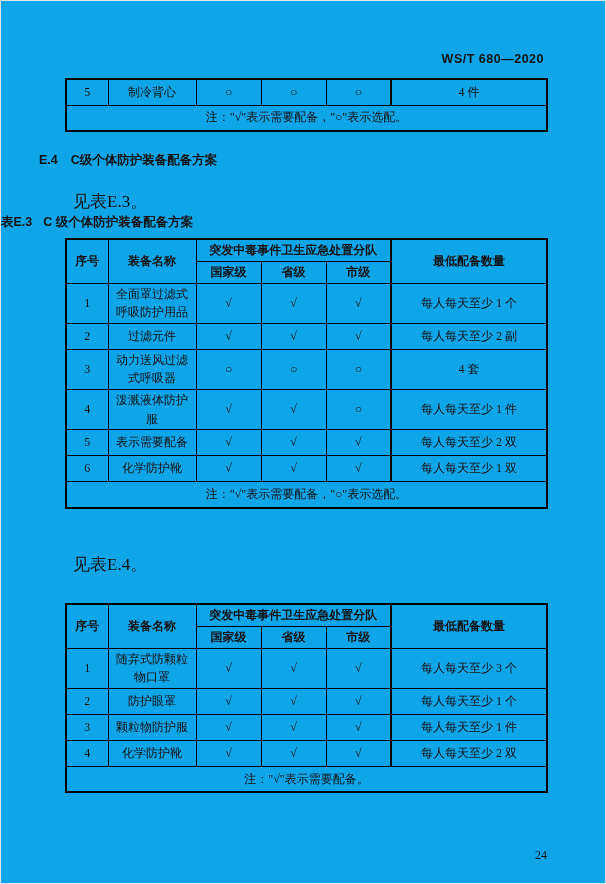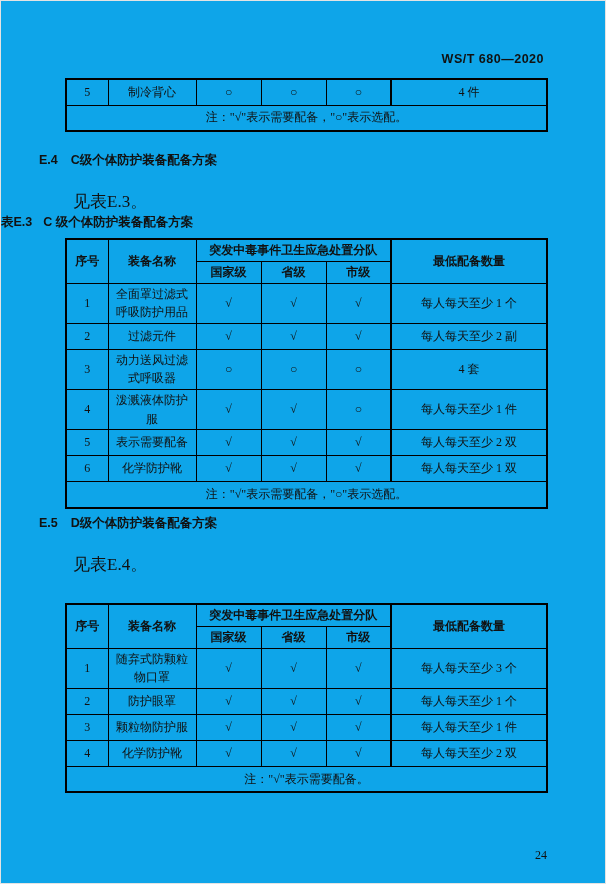--- a/index.html
+++ b/index.html
@@ -195,23 +195,20 @@
       <td>√</td>
       <td>√</td>
       <td class="qty-b">每人每天至少 1 双</td>
     </tr>
     <tr class="note-row">
       <td class="note-cell" colspan="6">注："√"表示需要配备，"○"表示选配。</td>
     </tr>
   </tbody>
     </table>
 
-  <div class="sec-heading" style="top:514px;">
-    <span>E.5</span><span class="h-gap">D级个体防护装备配备方案</span>
-  </div>
   <div class="intro" style="top:552px;">见表E.4。</div>
 
   <table class="equip" style="top:602px;">
     <colgroup>
       <col style="width:42px">
         <col style="width:88px">
         <col style="width:65px">
       <col style="width:65px">
         <col style="width:65px">
         <col style="width:156px">

